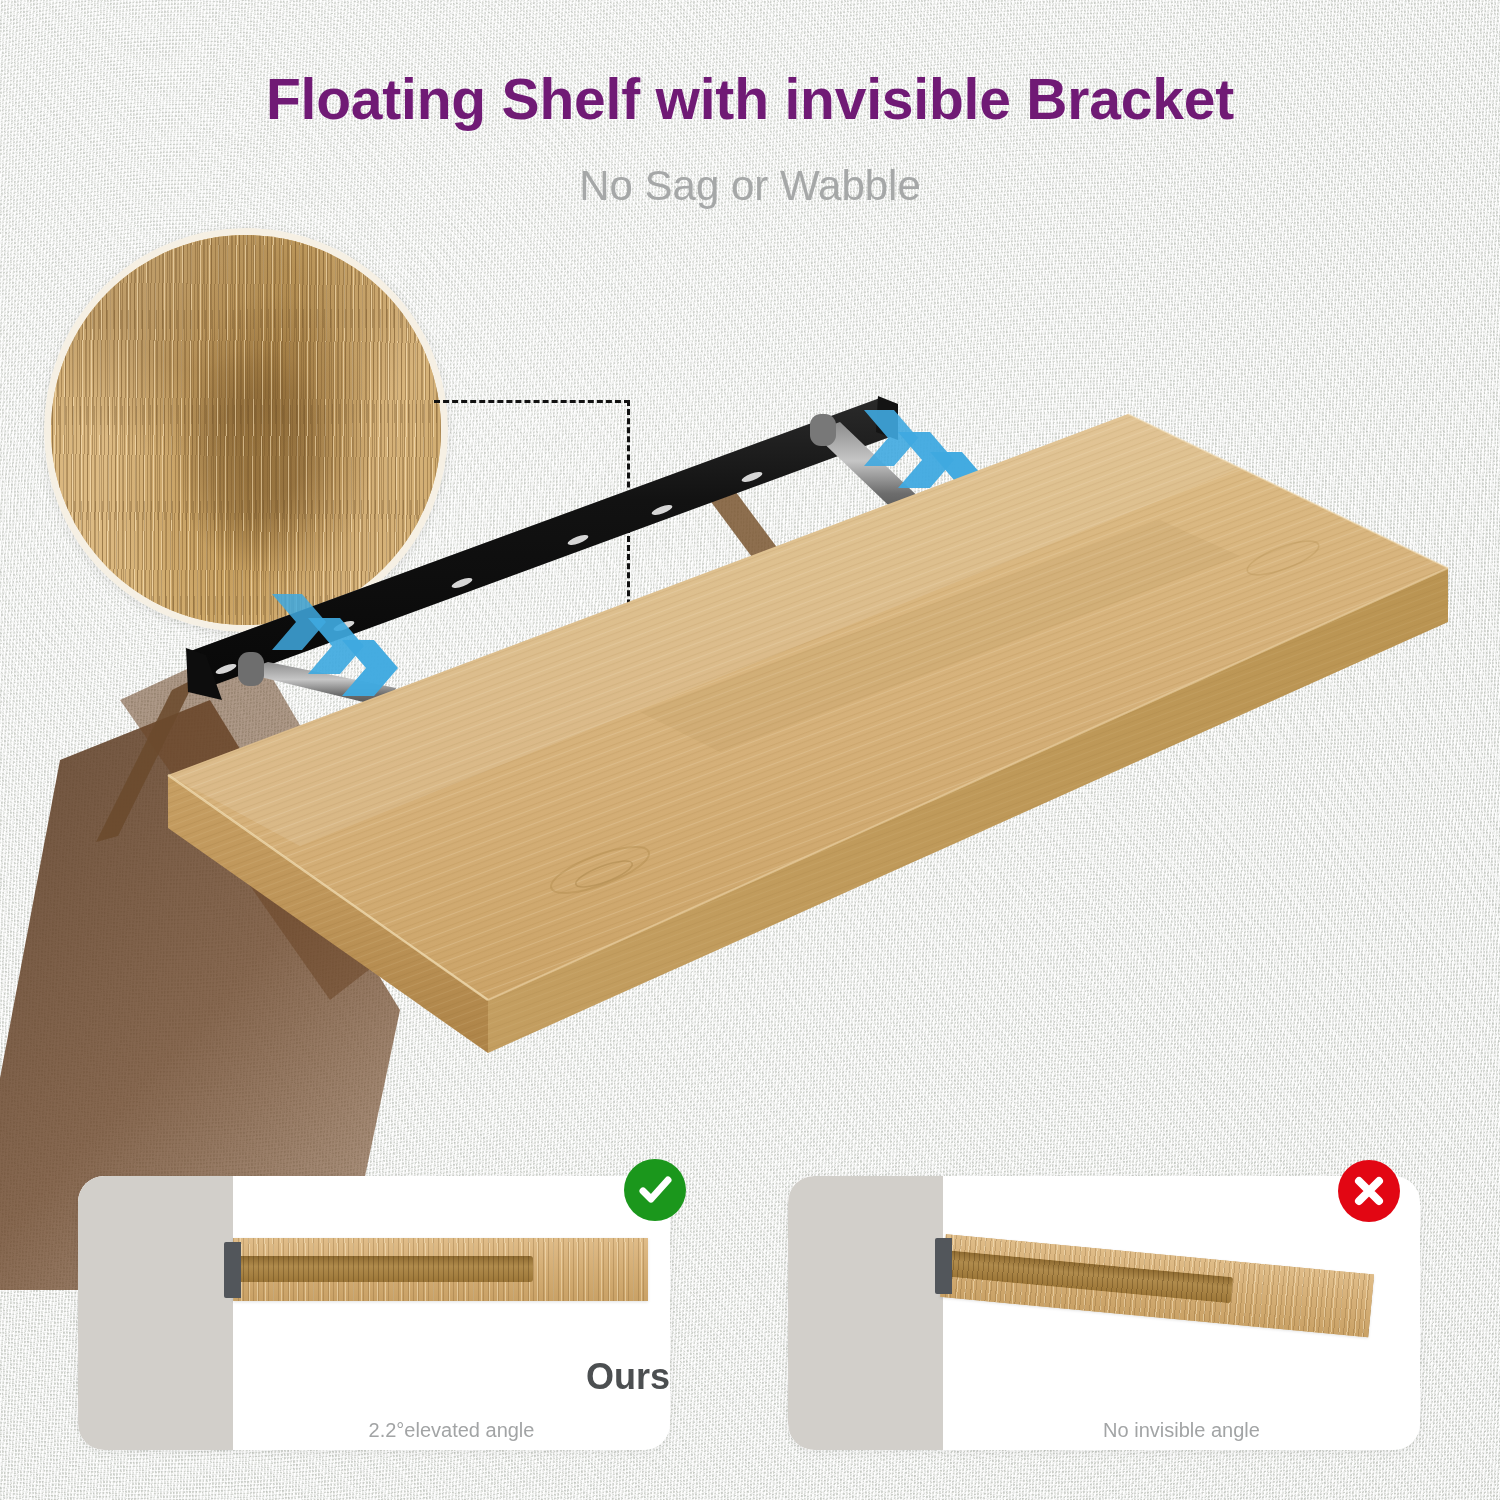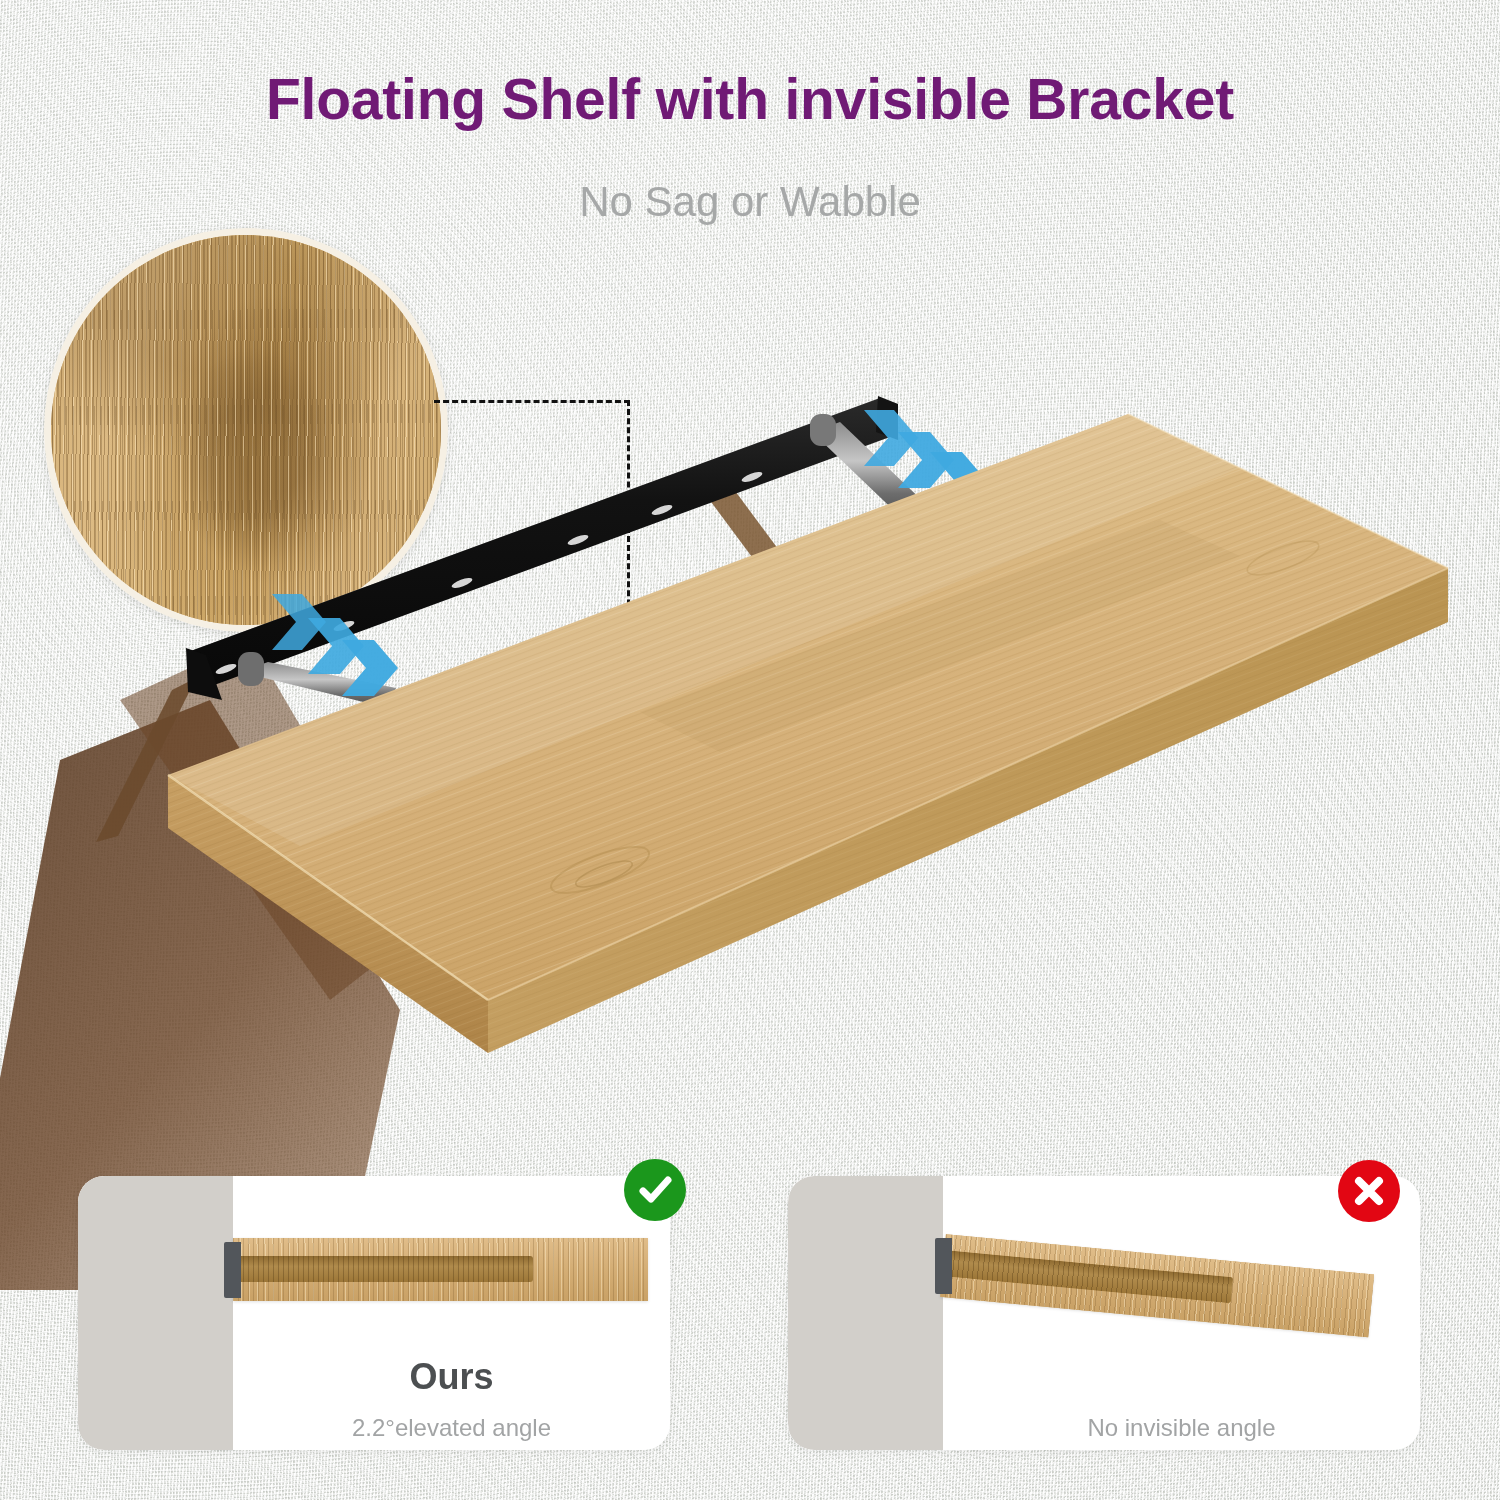--- a/index.html
+++ b/index.html
@@ -32,21 +32,21 @@
   }
 
   
   .title{
     position:absolute;left:0;right:0;top:66px;text-align:center;
     font-size:57px;font-weight:bold;color:#701a75;letter-spacing:-0.2px;
     text-shadow:0 1px 0 rgba(255,255,255,.5);
   }
   .subtitle{
     position:absolute;left:0;right:0;top:162px;text-align:center;
-    font-size:42px;font-weight:normal;color:#a6a8a8;margin-top:16px;
+    font-size:42px;font-weight:normal;color:#a6a8a8;
   }
 
   
   .grain-circle{
     position:absolute;left:44px;top:228px;width:390px;height:390px;border-radius:50%;
     border:7px solid #f6f0e4;
     box-shadow:0 2px 10px rgba(0,0,0,.10);
     overflow:hidden;
   }
   .grain-circle .grain{
@@ -85,26 +85,26 @@
     background:#ffffff;overflow:hidden;
     box-shadow:0 2px 10px rgba(0,0,0,.06);
   }
   .card.left{left:78px;width:592px;}
   .card.right{left:788px;width:632px;}
   .card .wallblock{
     position:absolute;left:0;top:0;bottom:0;width:155px;
     background:#d2cfca;border-radius:26px 0 0 26px;
   }
   .card .caption{
-    position:absolute;left:155px;right:0;bottom:52px;text-align:center;
+    position:absolute;left:155px;right:0;bottom:52px;text-align:right;
     font-size:36px;font-weight:bold;color:#4c4f51;
   }
   .card .subcaption{
     position:absolute;left:155px;right:0;bottom:8px;text-align:center;
-    font-size:24px;color:#a2a4a5;
+    font-size:20px;color:#a2a4a5;
   }
   .card.right .caption{bottom:52px;}
   
   .slab{
     position:absolute;height:63px;
     background-color:#d4ad72;
     background-image:
       repeating-linear-gradient(90.4deg, rgba(116,84,40,.26) 0 1px, rgba(214,176,120,0) 1px 5px),
       repeating-linear-gradient(89.5deg, rgba(255,238,203,.45) 0 1px, rgba(214,176,120,0) 1px 8px),
       linear-gradient(180deg,#e0bd89 0%,#d6b078 42%,#c9a165 100%);

